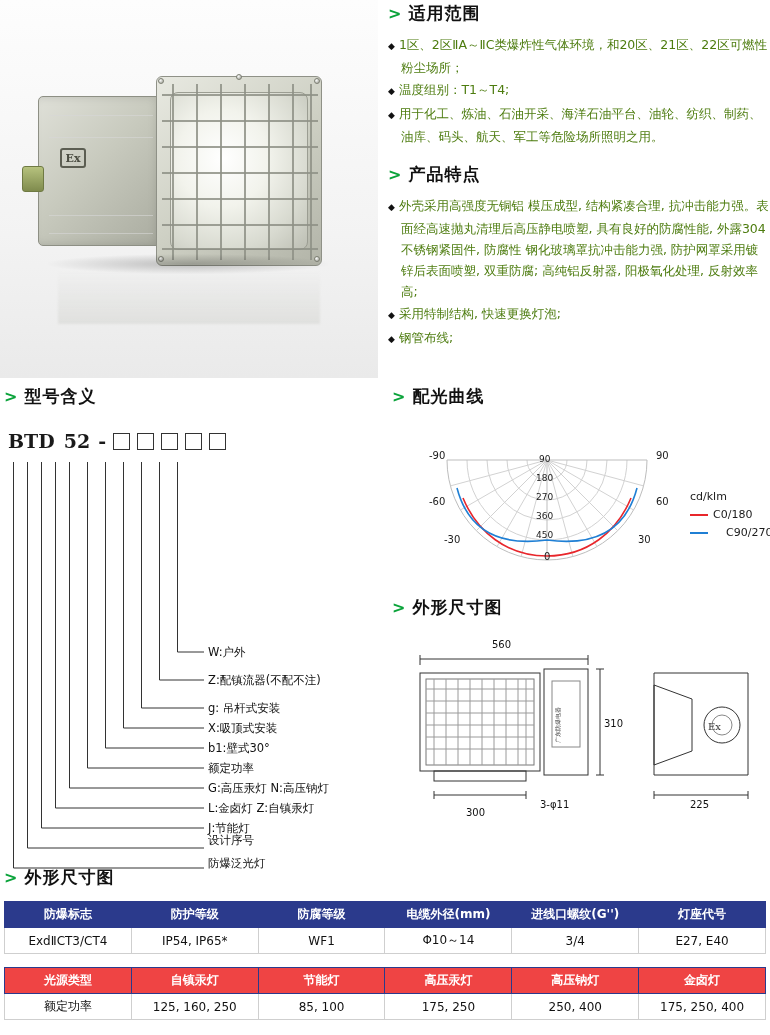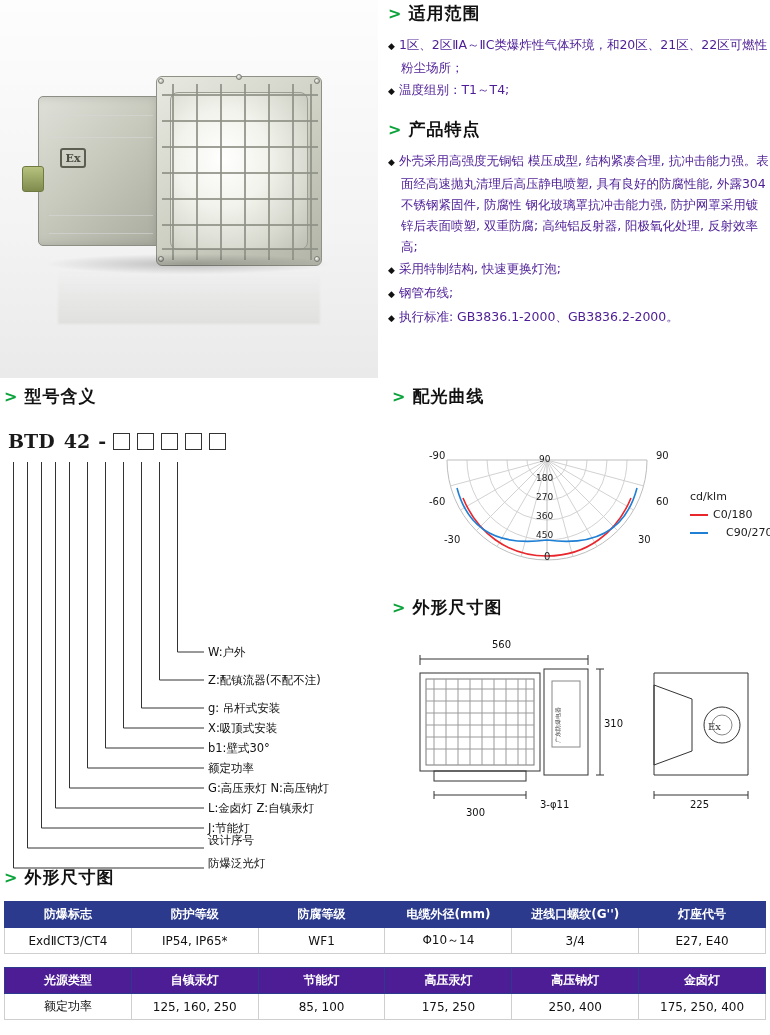--- a/index.html
+++ b/index.html
@@ -78,21 +78,21 @@
   .lamp .reflection {
     position: absolute; left: 20px; top: 200px; width: 262px; height: 54px;
     background: linear-gradient(180deg, rgba(160,162,150,.35), rgba(160,162,150,0));
     transform: scaleY(-1); filter: blur(1px); opacity:.5;
   }
 
   
   .right-col { position: absolute; left: 388px; top: 0; width: 382px; }
   .bullets { margin: 9px 0 0 0; padding: 0; list-style: none; }
   .bullets li {
-    font-size: 12.5px; line-height: 21px; color: #4c1d95; margin-bottom: 1px;
+    font-size: 12.5px; line-height: 21px; color: #4d7c0f; margin-bottom: 1px;
     text-indent: -13px; padding-left: 13px;
   }
   .bullets li::before { content: "◆"; color: #111; font-size: 9px; margin-right: 4px; }
 
   
   .model-sec { position: absolute; left: 4px; top: 385px; width: 380px; }
   .model-code {
     margin: 22px 0 0 4px; display: flex; align-items: center; gap: 3px;
     font: bold 19px "DejaVu Serif","Liberation Serif",serif;
   }
@@ -118,21 +118,21 @@
   table.t1 { margin-top: 12px; }
   table.t2 { margin-top: 13px; }
   th {
     background: #2b3a8c; color: #fff; font-size: 12px; font-weight: bold;
     height: 26px; text-align: center; border: 1px solid #2b3a8c;
   }
   td {
     font-size: 12px; text-align: center; height: 26px; color: #111;
     border: 1px solid #cfcfcf; background: #fff;
   }
-  .t2 th { background: #4c1d95; }
+  .t2 th { background: #ef4444; }
 </style>
 </head>
 <body>
 
 <div class="page">
 
   <div class="photo-wrap">
     <div class="lamp">
       <div class="body">
         <div class="rib" style="top:18px"></div>
@@ -172,43 +172,43 @@
 
   <div class="right-col">
 
     <div class="sec-head" style="margin-top:2px">
       <span class="caret">&gt;</span>
       <span class="txt">适用范围</span>
     </div>
     <ul class="bullets">
       <li>1区、2区ⅡA～ⅡC类爆炸性气体环境，和20区、21区、22区可燃性粉尘场所；</li>
       <li>温度组别：T1～T4;</li>
+      <li>用于化工、炼油、石油开采、海洋石油平台、油轮、纺织、制药、油库、码头、航天、军工等危险场所照明之用。</li>
     </ul>
 
     <div class="sec-head" style="margin-top:16px">
       <span class="caret">&gt;</span>
       <span class="txt">产品特点</span>
     </div>
     <ul class="bullets">
       <li>外壳采用高强度无铜铝        模压成型, 结构紧凑合理, 抗冲击能力强。表面经高速抛丸清理后高压静电喷塑, 具有良好的防腐性能, 外露304不锈钢紧固件, 防腐性        钢化玻璃罩抗冲击能力强, 防护网罩采用镀锌后表面喷塑, 双重防腐; 高纯铝反射器, 阳极氧化处理, 反射效率高;</li>
       <li>采用特制结构, 快速更换灯泡;</li>
       <li>钢管布线;</li>
-      <li>执行标准: GB3836.1-2000、GB3836.2-2000。</li>
     </ul>
   </div>
 
   <div class="model-sec">
     <div class="sec-head">
       <span class="caret">&gt;</span>
       <span class="txt">型号含义</span>
     </div>
 
     <div class="model-code">
       <span>BTD</span>
-      <span style="margin-left:6px">42</span>
+      <span style="margin-left:6px">52</span>
       <span style="margin-left:5px">-</span>
       <span class="bx"></span>
       <span class="bx"></span>
       <span class="bx"></span>
       <span class="bx"></span>
       <span class="bx"></span>
     </div>
 
     <div class="ladder">
 

